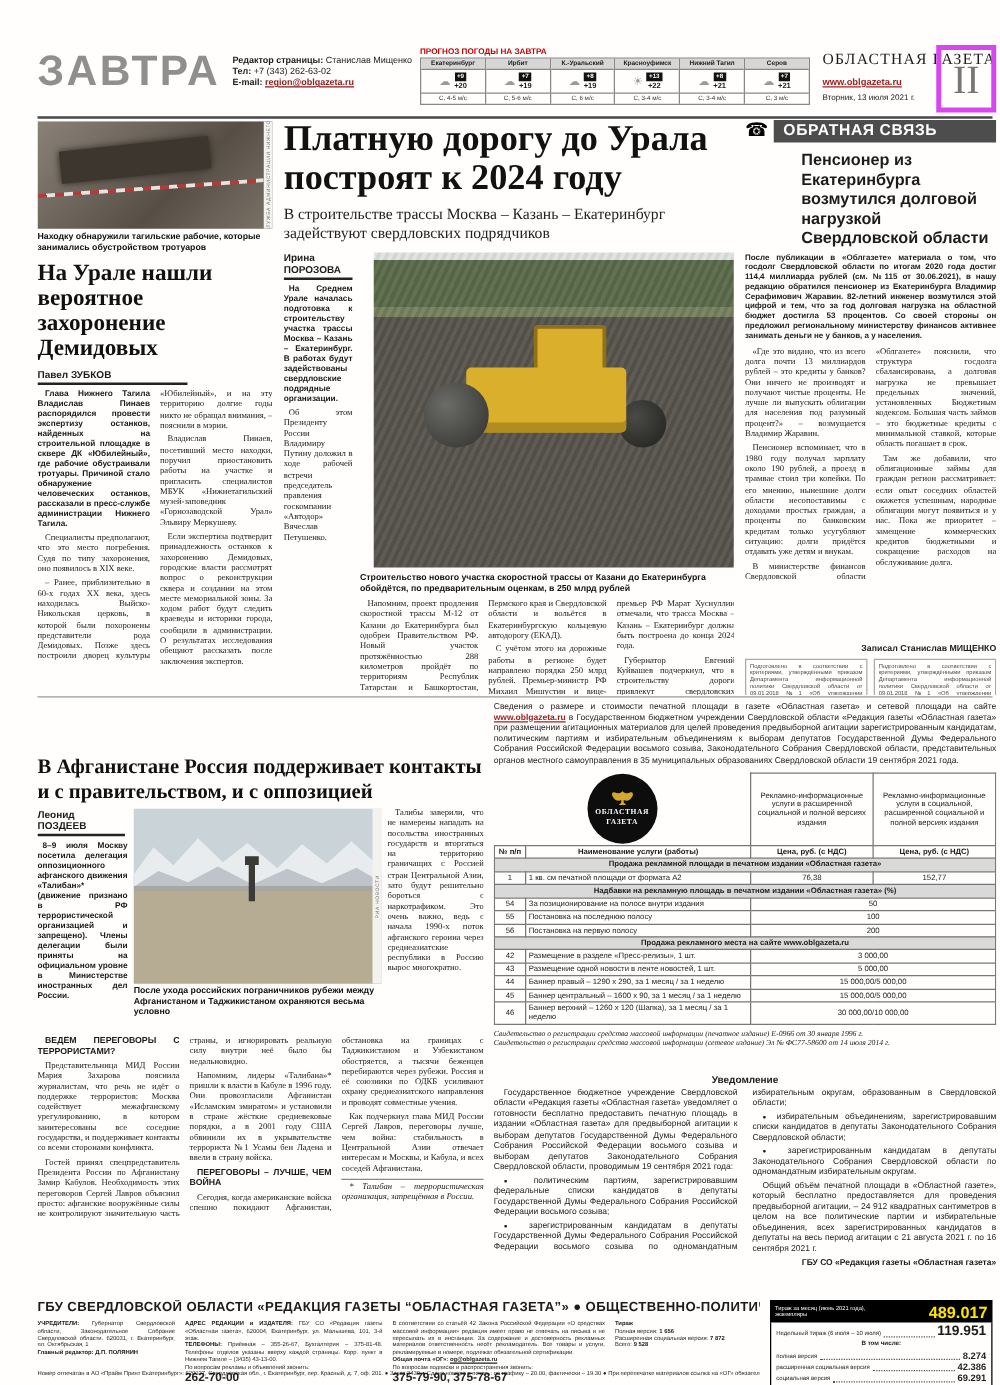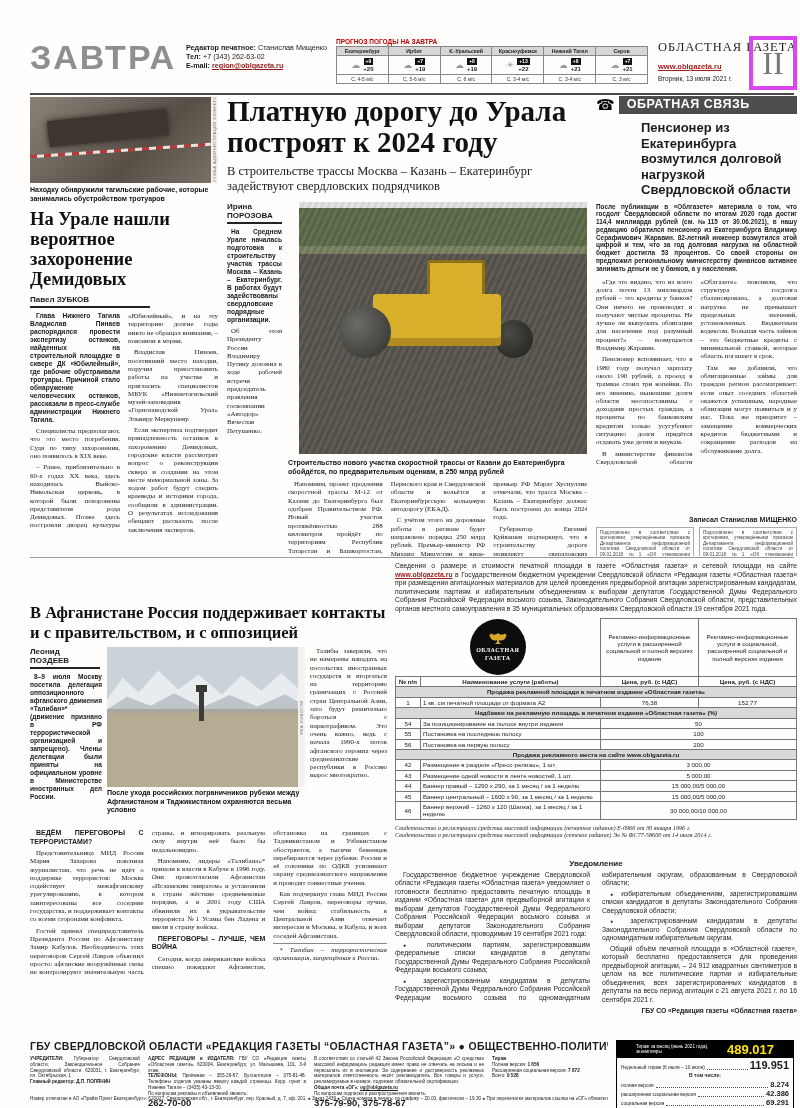--- a/index.html
+++ b/index.html
@@ -148,40 +148,40 @@
          white-space:nowrap;overflow:hidden;}
   .f-cols{position:absolute;left:0;top:16px;width:578px;display:flex;gap:8px;}
   .f-cols .fc{font:4.7px/5.8px "Liberation Sans",sans-serif;color:#222;text-align:justify;}
   .fc b{font-weight:bold;}
   .fc .big{font:bold 9.5px/11px "Liberation Sans",sans-serif;}
   .fc a{color:#222;font-weight:bold;text-decoration:underline;}
   .f-strip{position:absolute;left:0;top:56px;width:578px;font:4.7px/5.6px "Liberation Sans",sans-serif;
            color:#222;white-space:nowrap;overflow:hidden;}
   .f-box{position:absolute;right:0;top:0;width:178px;}
   .fb-top{background:#000;display:flex;align-items:center;justify-content:space-between;
-          padding:1px 20px;height:16px;}
+          padding:1px 4px;height:16px;}
   .fb-top .lbl{color:#fff;font:4.6px/5.2px "Liberation Sans",sans-serif;width:86px;}
   .fb-top .val{color:#ffe400;font:bold 13px "Liberation Sans",sans-serif;}
   .fb-main{border:1px solid #000;border-top:none;padding:2px 4px 3px;}
   .frow{display:flex;align-items:flex-end;gap:2px;}
   .frow .lab{font:4.8px/6px "Liberation Sans",sans-serif;}
   .frow .lead-dots{flex:1;border-bottom:1px dotted #555;margin-bottom:1px;}
   .frow .num{font:bold 11px/11px "Liberation Sans",sans-serif;}
   .frow .num2{font:bold 7.5px/9px "Liberation Sans",sans-serif;}
   .fincl{text-align:center;font:bold 5px/7px "Liberation Sans",sans-serif;margin:1px 0;}
 </style>
 </head>
 <body>
 
 <div id="page">
 
   <div class="hdr">
     <div class="region sans">ЗАВТРА</div>
     <div class="ed">
-      <div><b>Редактор печатное:</b>
+      <div><b>Редактор страницы:</b>
         <span>Станислав Мищенко</span></div>
       <div><b>Тел:</b>
         <span>+7 (343) 262-63-02</span></div>
       <div><b>E-mail:</b>
         <a href="#">region@oblgazeta.ru</a></div>
     </div>
 
     <div class="weather">
       <div class="wtitle">ПРОГНОЗ ПОГОДЫ НА ЗАВТРА</div>
       <div class="wgrid">

